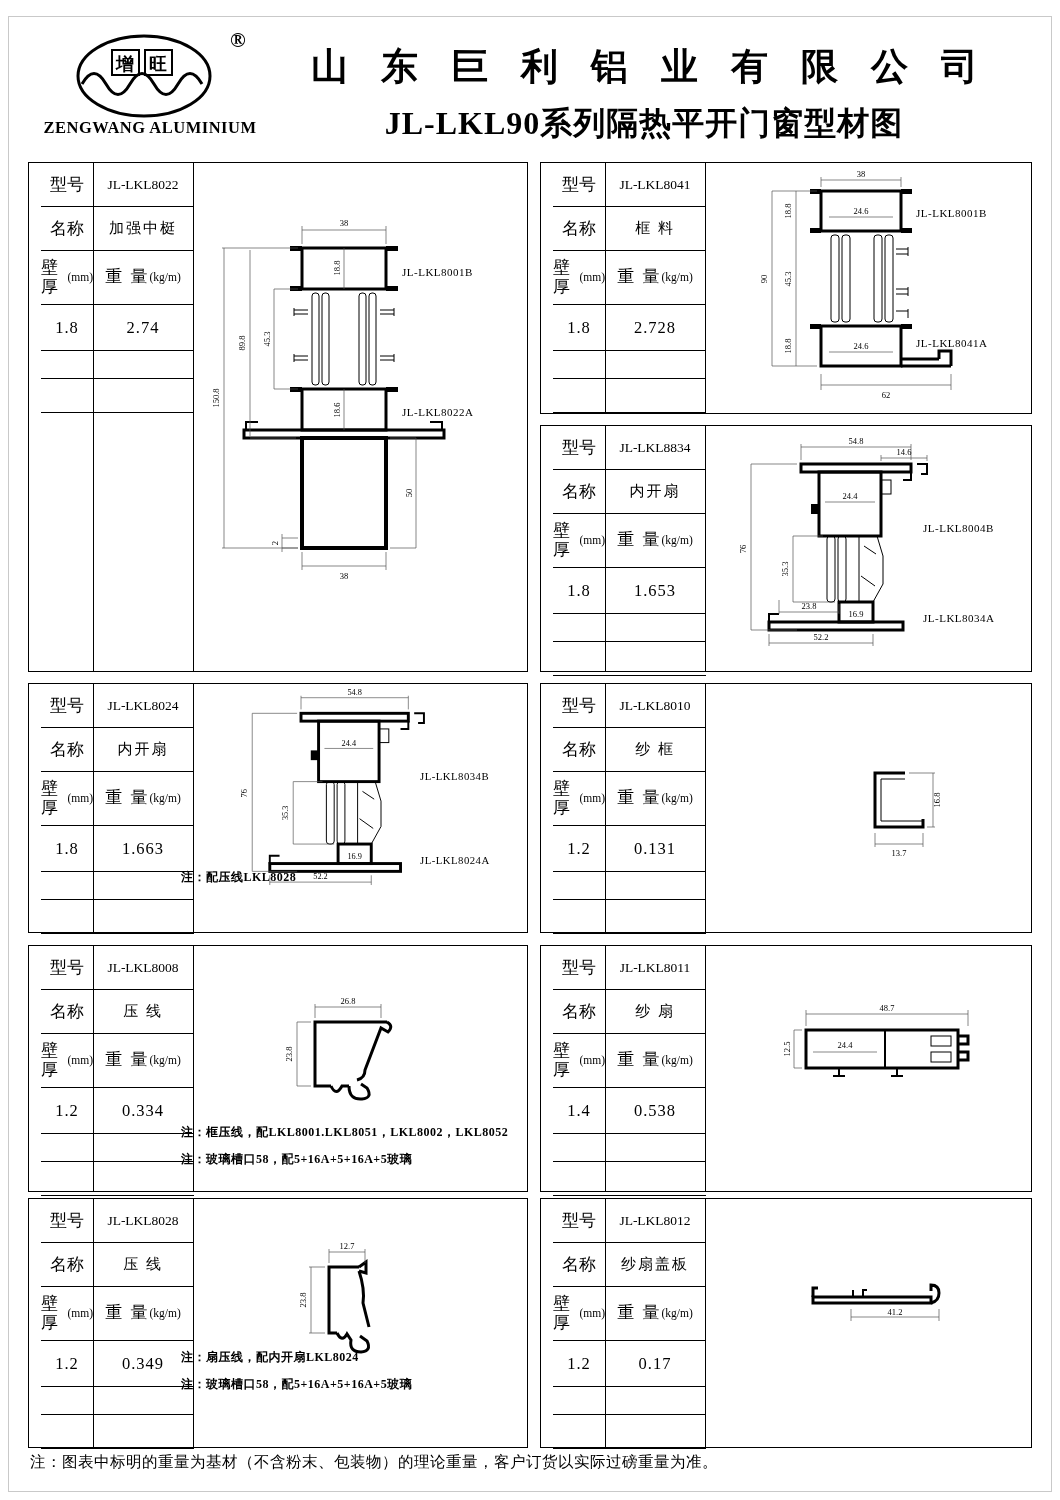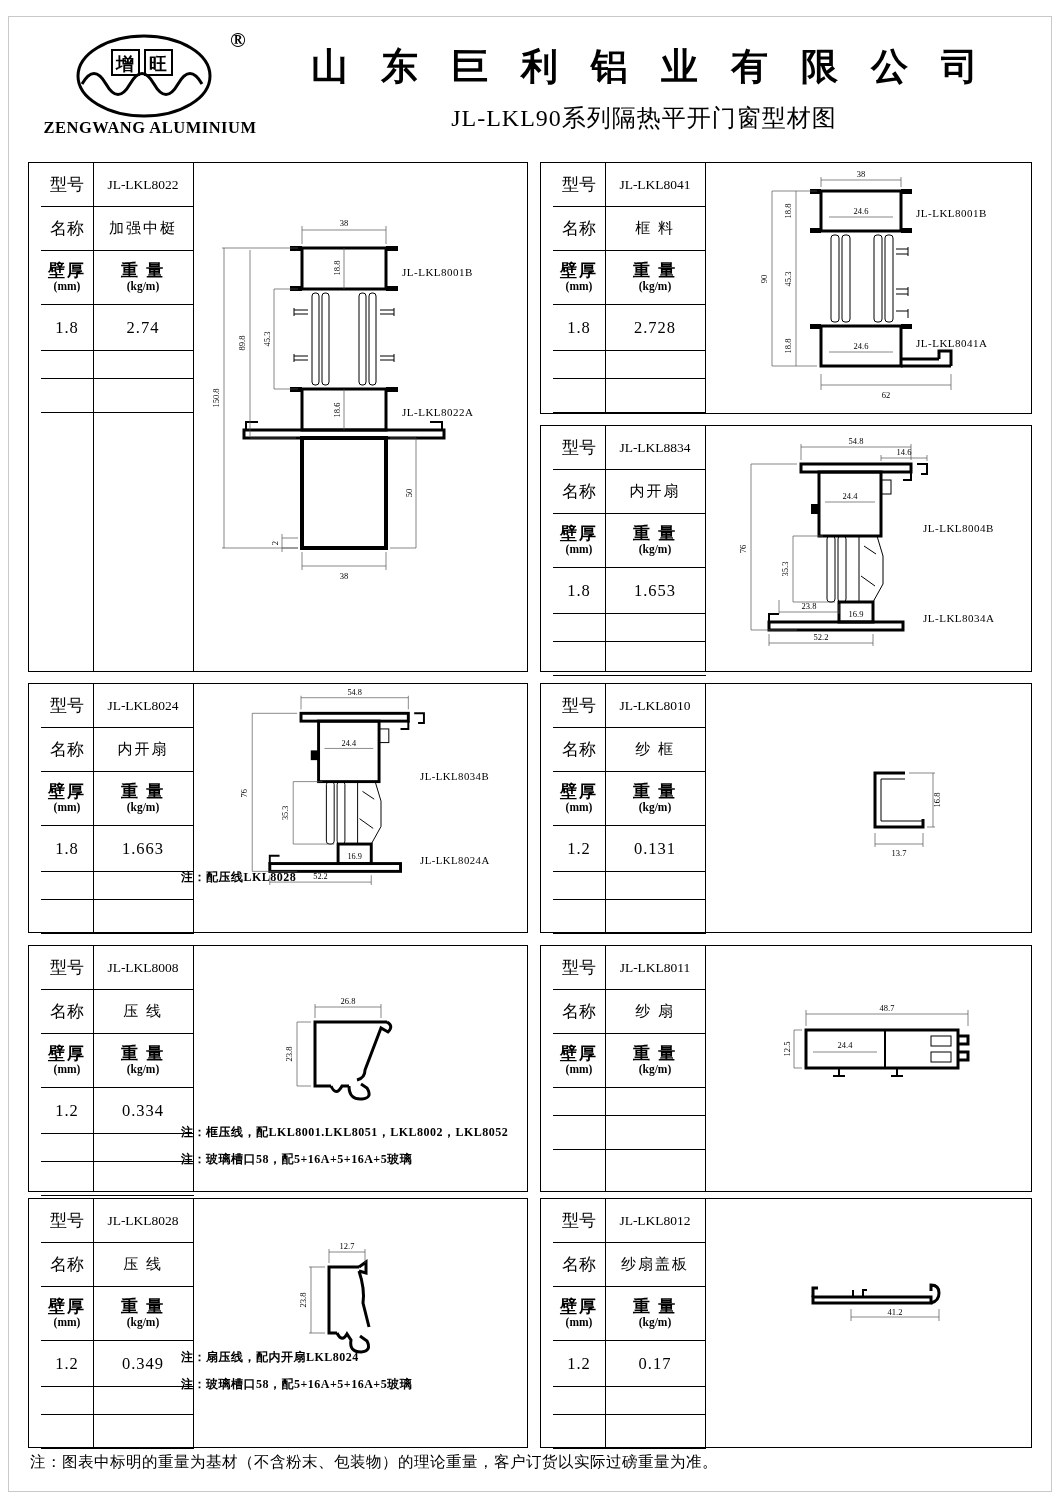--- a/index.html
+++ b/index.html
@@ -7,33 +7,33 @@
        font-family:"Liberation Serif","DejaVu Serif",serif;color:#000;}
   .frame{position:absolute;left:8px;top:16px;right:8px;bottom:8px;border:1px solid #c9c9c9;}
   
   .logo-svg{position:absolute;left:68px;top:32px;}
   .reg{position:absolute;left:230px;top:28px;font-size:21px;font-weight:bold;}
   .logo-en{position:absolute;left:30px;top:118px;width:240px;text-align:center;
            font-size:16.5px;font-weight:bold;letter-spacing:.5px;}
   .company{position:absolute;left:278px;top:42px;width:732px;text-align:center;
            font-size:37px;font-weight:600;letter-spacing:33px;padding-left:33px;box-sizing:border-box;white-space:nowrap;}
   .subtitle{position:absolute;left:278px;top:102px;width:732px;text-align:center;
-            font-size:24px;font-weight:normal;letter-spacing:1px;}
+            font-size:32px;font-weight:bold;letter-spacing:1px;}
   
   .cell{position:absolute;border:1px solid #000;box-sizing:border-box;background:#fff;}
   .spec{position:absolute;left:12px;top:0;width:153px;height:100%;}
   .vl{position:absolute;top:0;height:100%;width:1px;background:#000;}
   .v1{left:52px}.v2{left:152px}
   .srow{display:flex;width:153px;border-bottom:1px solid #000;box-sizing:border-box;}
   .h44{height:44px}.h54{height:54px}.h46{height:46px}.h28{height:28px}.h34{height:34px}
   .lab{width:52px;display:flex;align-items:center;justify-content:center;font-size:17px;box-sizing:border-box;}
   .val{width:100px;display:flex;align-items:center;justify-content:center;box-sizing:border-box;}
   .model{font-size:13.5px;}
   .cname{font-size:15px;letter-spacing:2px;}
-  .stack{flex-direction:column;line-height:1.08;font-weight:bold;}
+  .stack{flex-direction:row;line-height:1.08;}
   .stack .big{font-size:17px;letter-spacing:2px;}
   .stack .unit{font-size:11.5px;letter-spacing:0;}
   .num{font-size:16.5px;letter-spacing:1px;text-align:right;}
   .dwg{position:absolute;}
   .notes{position:absolute;font-size:12px;font-weight:bold;letter-spacing:.5px;white-space:nowrap;}
   .notes div{margin-bottom:10px;}
   .footer-note{position:absolute;left:30px;top:1452px;font-size:15.5px;font-weight:normal;letter-spacing:.5px;}
   
   svg .p1{stroke:#000;stroke-width:1;fill:none;}
   svg .p2{stroke:#000;stroke-width:2;fill:none;}
@@ -441,20 +441,24 @@
     <div class="srow h54">
       <div class="lab stack">
           <span class="big">壁厚</span>
           <span class="unit">(mm)</span>
         </div>
       <div class="val stack">
           <span class="big">重 量</span>
           <span class="unit">(kg/m)</span>
         </div>
     </div>
+    <div class="srow h46">
+        <div class="lab num">1.4</div>
+        <div class="val num">0.538</div>
+      </div>
     <div class="srow h28"></div>
       <div class="srow h34"></div>
     <div class="vl v1"></div>
       <div class="vl v2"></div>
   </div>
   <svg class="dwg" style="left:240px;top:50px" width="235" height="105" viewBox="0 0 235 105">
     <g>
       <rect class="p3" x="25" y="34" width="152" height="38"></rect>
       <path class="p2" d="M104,34 v38"></path>
       <rect class="p1" x="150" y="40" width="20" height="10"></rect>

